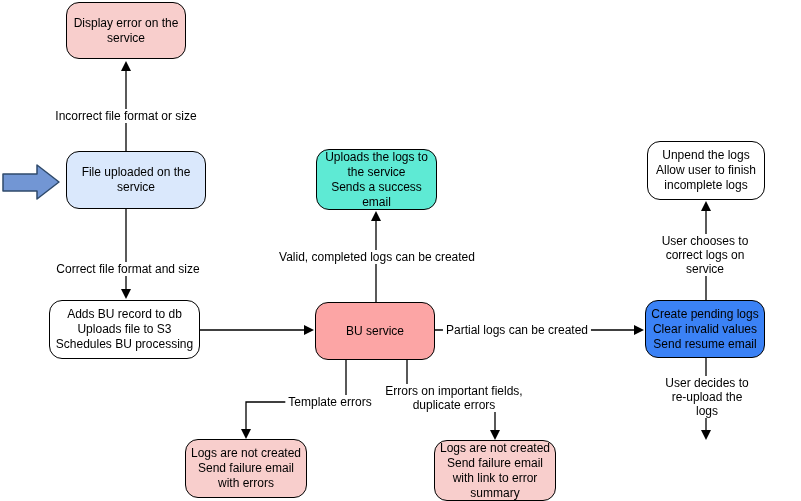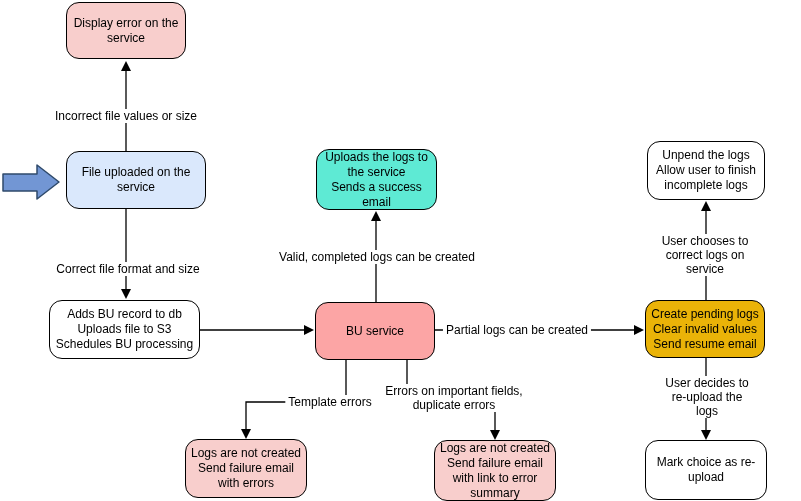--- a/index.html
+++ b/index.html
@@ -97,51 +97,47 @@
     <span class="txt">BU service</span>
   </div>
 
   <div class="node" style="left: 316px; top: 149px; width: 121px; height: 61px; background-color: #5eead4;">
     <span class="txt">Uploads the logs to
 the service
 Sends a success
 email</span>
   </div>
 
-  <div class="node" style="left: 645px; top: 300px; width: 120px; height: 58px; background-color: #eab308;">
+  <div class="node" style="left: 645px; top: 300px; width: 120px; height: 58px; background-color: #3b82f6;">
     <span class="txt">Create pending logs
 Clear invalid values
 Send resume email</span>
   </div>
 
   <div class="node" style="left: 647px; top: 141px; width: 118px; height: 59px; background-color: rgb(255, 255, 255);">
     <span class="txt">Unpend the logs
 Allow user to finish
 incomplete logs</span>
   </div>
 
-  <div class="node" style="left: 645px; top: 440px; width: 122px; height: 60px; background-color: rgb(255, 255, 255);">
-    <span class="txt">Mark choice as re-
-upload</span>
-  </div>
 
   <div class="node" style="left: 185px; top: 439px; width: 122px; height: 59px; background-color: rgb(248, 206, 204);">
     <span class="txt">Logs are not created
 Send failure email
 with errors</span>
   </div>
 
   <div class="node" style="left: 434px; top: 440px; width: 122px; height: 61px; background-color: rgb(248, 206, 204);">
     <span class="txt">Logs are not created
 Send failure email
 with link to error
 summary</span>
   </div>
 
-  <div class="elabel" style="left:126px; top:116px;">Incorrect file values or size</div>
+  <div class="elabel" style="left:126px; top:116px;">Incorrect file format or size</div>
   <div class="elabel" style="left:128px; top:261px;margin-top:8px;">Correct file format and size</div>
   <div class="elabel" style="left:377px; top:257px;">Valid, completed logs can be created</div>
   <div class="elabel" style="left:517px; top:330px;">Partial logs can be created</div>
   <div class="elabel" style="left:330px; top:402px;">Template errors</div>
   <div class="elabel" style="left:454px; top:398px;">Errors on important fields,
 duplicate errors</div>
   <div class="elabel" style="left:705px; top:255px;">User chooses to correct logs on service</div>
   <div class="elabel" style="left:707px; top:397px;">User decides to re-upload the logs</div>
 
 </div>

